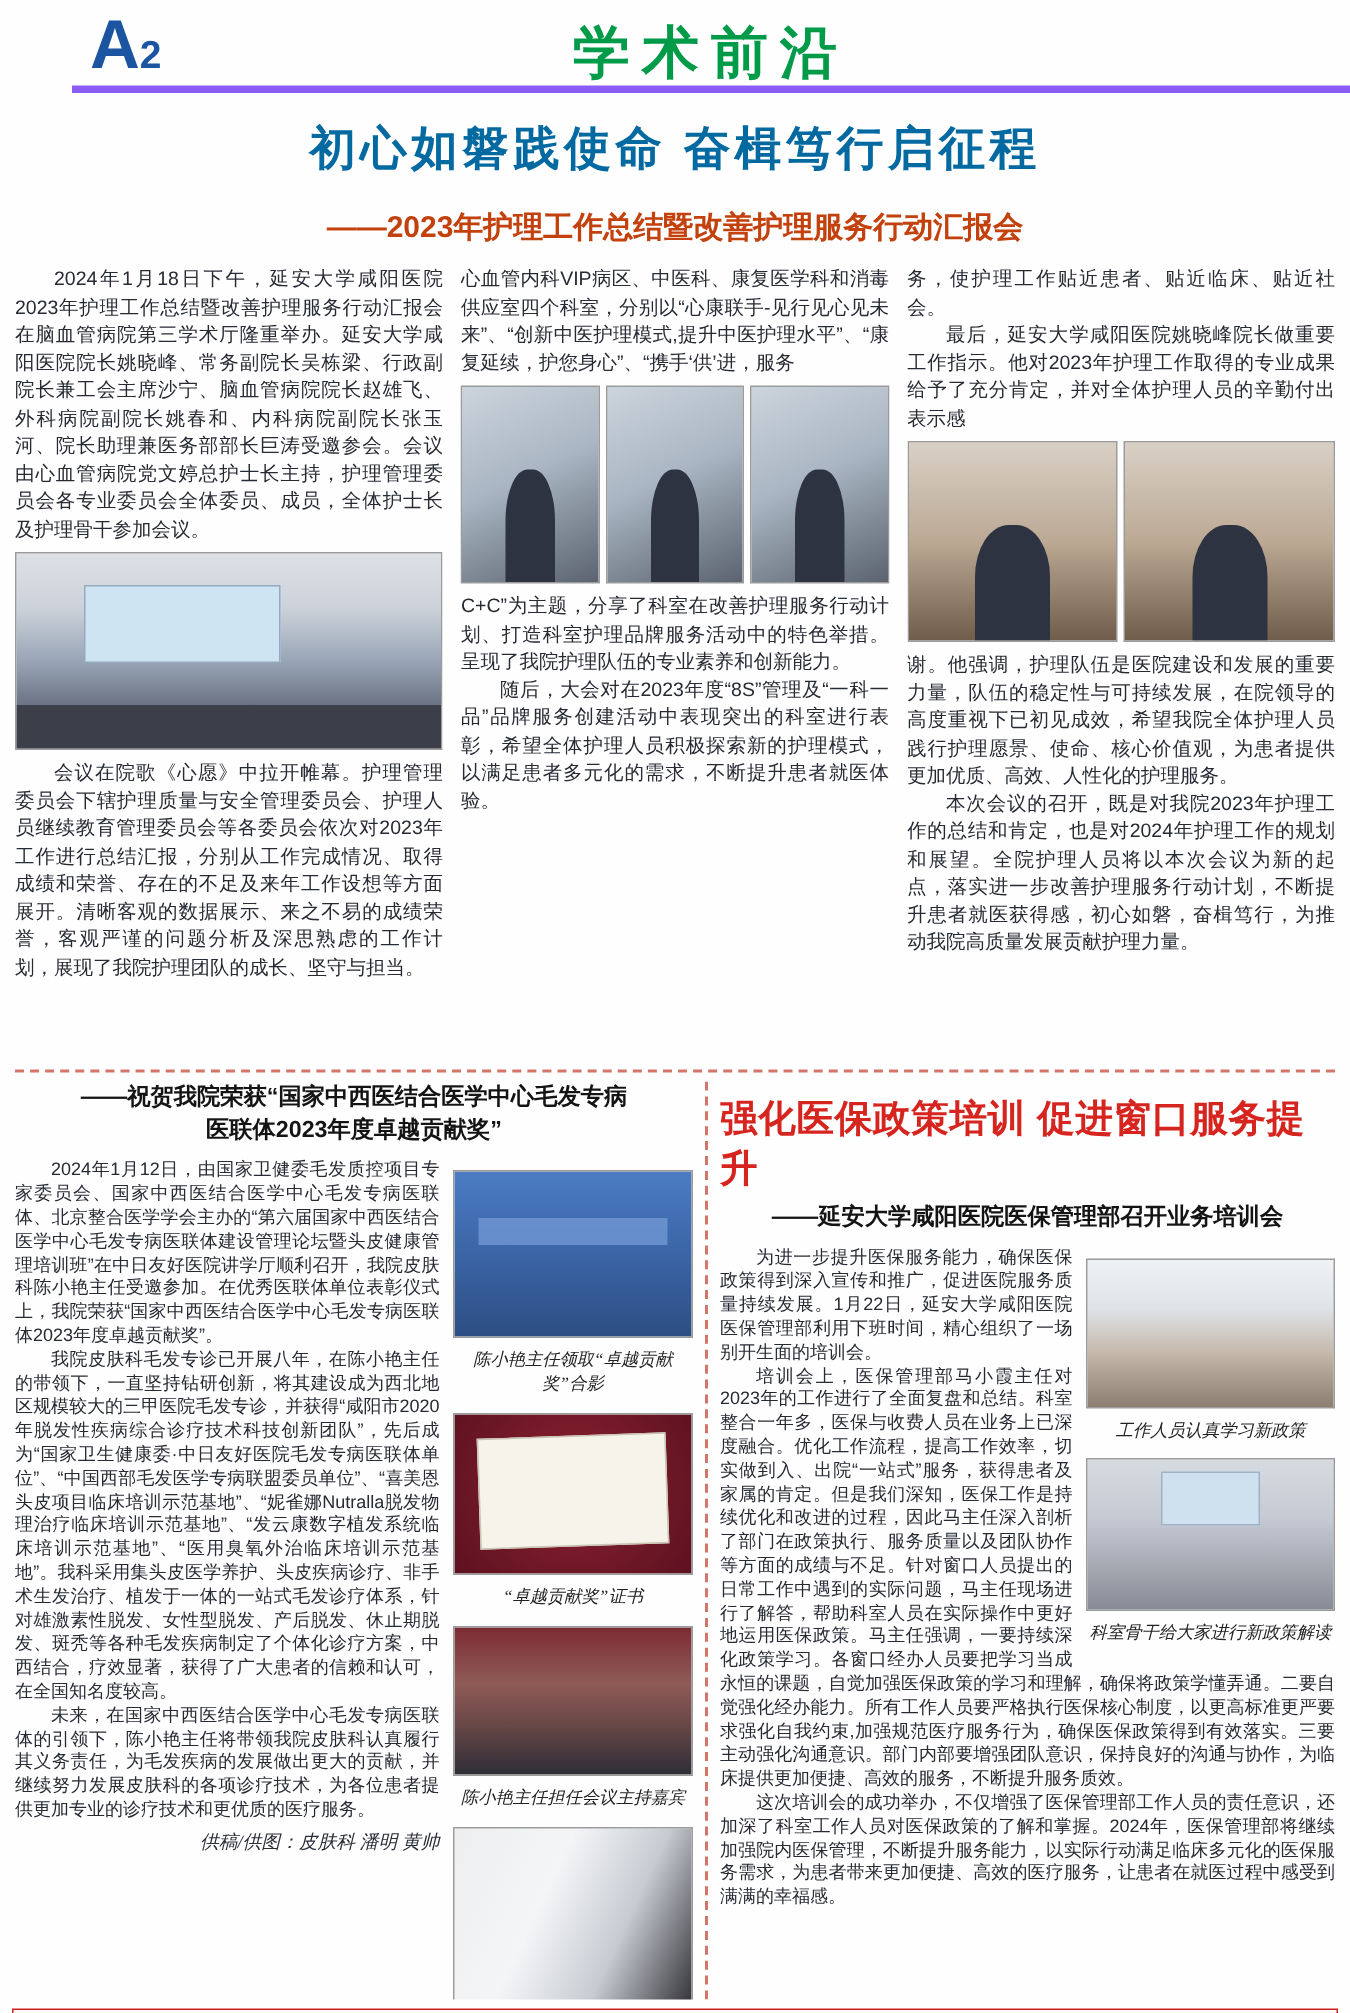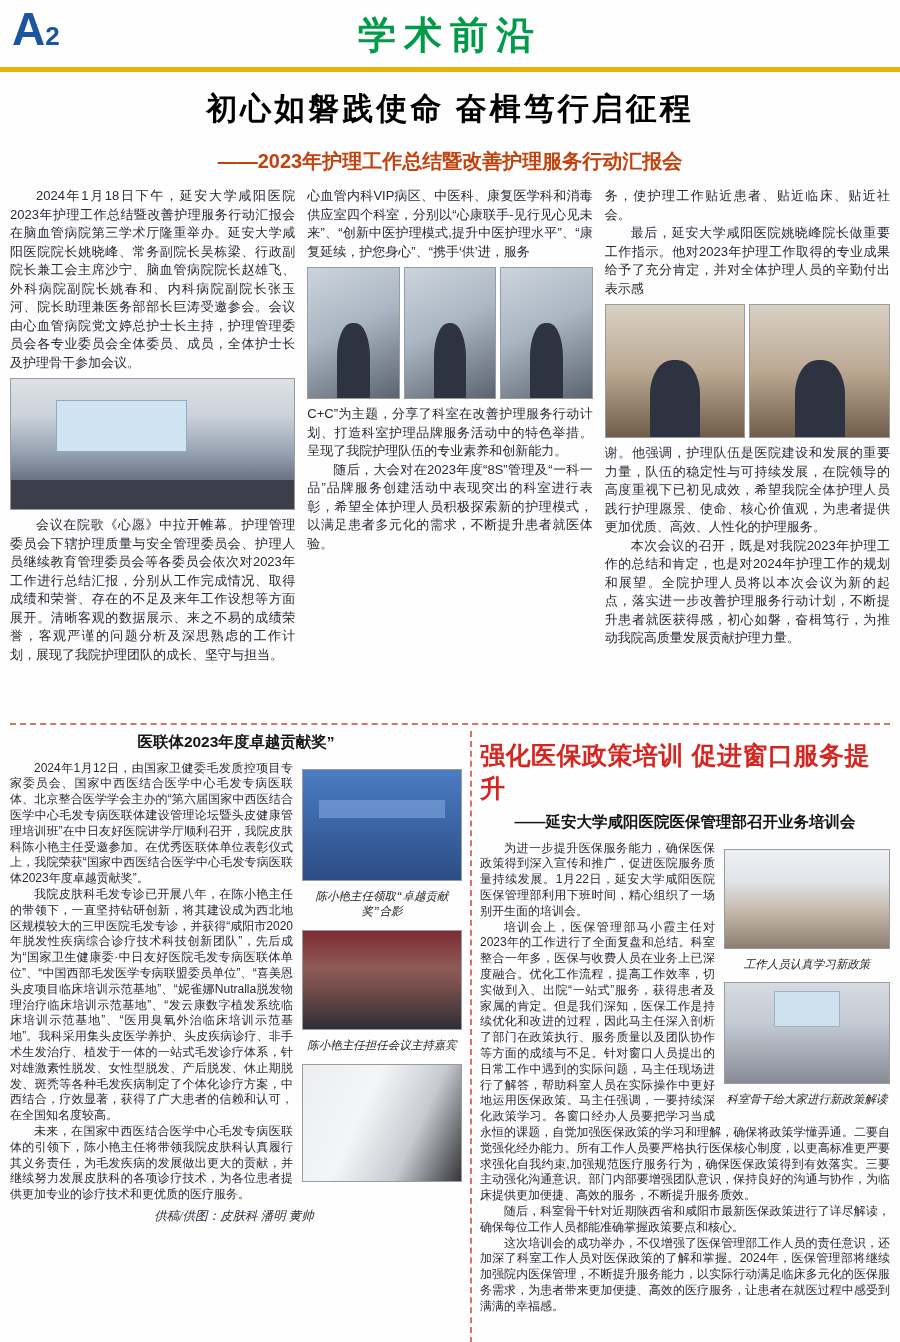--- a/index.html
+++ b/index.html
@@ -1,28 +1,28 @@
 <!DOCTYPE html>
 <html><head>
 <meta charset="utf-8">
 <style>
   * { box-sizing: border-box; margin: 0; padding: 0; }
   html,body { width:900px; background:#ffffff; }
   body { font-family:"Liberation Sans",sans-serif; color:#24262e; width:900px; height:1342px; overflow:hidden; }
   .page { width:900px; height:1342px; background:#fefefe; position:relative; }
 
   
-  header { position:relative; height:72px; border-bottom:5px solid #eab308; }
+  header { position:relative; height:62px; border-bottom:5px solid #8b5cf6;margin-left:48px; }
   .page-no { position:absolute; left:12px; top:6px; color:#1b55a2; font-weight:800; line-height:1; }
   .page-no .big { font-size:46px; }
   .page-no .small { font-size:26px; }
   .section-title { text-align:center; font-size:38px; font-weight:800; color:#009b48; letter-spacing:8px; padding-top:10px; }
 
   
-  .main-title { text-align:center; color:#000000; font-size:31px; font-weight:800; letter-spacing:3px; margin:16px 0 6px; }
+  .main-title { text-align:center; color:#0369a1; font-size:31px; font-weight:800; letter-spacing:3px; margin:16px 0 6px; }
   .main-sub { text-align:center; font-size:20px; font-weight:700; color:#c2410c; margin:18px 0 12px; }
   .columns { display:flex; gap:12px; padding:0 10px; height:528px; overflow:hidden; }
   .col { width:288px; font-size:13px; line-height:18.5px; text-align:justify; color:#262a33; overflow:hidden; }
   .col p { text-indent:2em; }
 
   .ph { width:100%; border:1px solid #9b9b9b; position:relative; overflow:hidden; margin:6px 0; }
   .photo-row { display:flex; gap:4px; margin:6px 0; }
   .photo-row .ph { margin:0; }
   .ph-hall { height:132px; background:linear-gradient(#dde1e6 0%,#ccd2da 28%,#99a5b6 55%,#6a7283 78%,#474b58 100%); }
   .ph-hall .screen { position:absolute; left:16%; top:16%; width:46%; height:40%; background:#cfe4f3; border:1px solid #93aabf; }
@@ -37,21 +37,21 @@
   .ph-table { height:100px; background:linear-gradient(#7c2c34 0%,#8f5b56 38%,#6f4a49 62%,#2e2e36 100%); }
   .ph-exam { height:118px; background:linear-gradient(115deg,#eceef0 0%,#f4f5f7 38%,#c7cbd1 68%,#35353b 100%); }
   .ph-meetred { height:92px; background:linear-gradient(#e5dbd1 0%,#d7cabc 48%,#998876 100%); }
   .ph-meetred .banner { position:absolute; left:27%; top:9%; width:46%; height:30%; background:#c22f27; }
   .ph-hall2 { height:100px; background:linear-gradient(#eff1f3 0%,#e0e4e9 32%,#c3b7a9 64%,#8c7e70 100%); }
   .ph-class { height:102px; background:linear-gradient(#d7dbe1 0%,#c4cad3 40%,#878b95 100%); }
   .ph-class .screen2 { position:absolute; left:30%; top:8%; width:40%; height:36%; background:#cfe0ef; border:1px solid #9fb2c4; }
 
   .byline { font-family:"Liberation Serif",serif; font-style:italic; font-size:12.5px; color:#2a2e38; margin-top:6px; }
   .byline.indent { text-indent:2em; text-align:justify; }
-  .byline.right { text-align:center; text-indent:0; padding-right:4px; }
+  .byline.right { text-align:right; text-indent:0; padding-right:4px; }
 
   .hdash { border:none; border-top:2px dashed #d4756a; margin:8px 10px 6px; }
 
   
   .bottom { display:flex; padding:0 10px; height:612px; overflow:hidden; }
   .art-left { width:452px; overflow:hidden; }
   .vsep { border-left:2px dashed #d4756a; margin:0 8px; }
   .art-right { flex:1; overflow:hidden; }
   .art-left h1 { color:#1e88c7; font-size:30px; font-weight:800; text-align:center; letter-spacing:3px; margin:6px 0 6px; }
   .art-right h1 { color:#d6251f; font-size:25px; font-weight:800; text-align:left; letter-spacing:0.5px; margin:8px 0 6px; }
@@ -130,29 +130,36 @@
 
     </div>
   </section>
 
   <hr class="hdash">
 
   <section class="bottom">
 
     <article class="art-left">
       <div class="sub2">
+        <div>——祝贺我院荣获“国家中西医结合医学中心毛发专病</div>
         <div>医联体2023年度卓越贡献奖”</div>
       </div>
       <div class="flow">
         <aside class="photocol">
           <figure>
             <div class="ph ph-stage">
                 <div class="band"></div>
               </div>
             <figcaption>陈小艳主任领取“卓越贡献奖”合影</figcaption>
+          </figure>
+          <figure>
+            <div class="ph ph-cert">
+                <div class="cert"></div>
+              </div>
+            <figcaption>“卓越贡献奖”证书</figcaption>
           </figure>
           <figure>
             <div class="ph ph-table"></div>
             <figcaption>陈小艳主任担任会议主持嘉宾</figcaption>
           </figure>
           <figure>
             <div class="ph ph-exam"></div>
 
           </figure>
         </aside>
@@ -176,21 +183,20 @@
           </figure>
           <figure>
             <div class="ph ph-class">
                 <div class="screen2"></div>
               </div>
             <figcaption>科室骨干给大家进行新政策解读</figcaption>
           </figure>
         </aside>
         <p>为进一步提升医保服务能力，确保医保政策得到深入宣传和推广，促进医院服务质量持续发展。1月22日，延安大学咸阳医院医保管理部利用下班时间，精心组织了一场别开生面的培训会。</p>
         <p>培训会上，医保管理部马小霞主任对2023年的工作进行了全面复盘和总结。科室整合一年多，医保与收费人员在业务上已深度融合。优化工作流程，提高工作效率，切实做到入、出院“一站式”服务，获得患者及家属的肯定。但是我们深知，医保工作是持续优化和改进的过程，因此马主任深入剖析了部门在政策执行、服务质量以及团队协作等方面的成绩与不足。针对窗口人员提出的日常工作中遇到的实际问题，马主任现场进行了解答，帮助科室人员在实际操作中更好地运用医保政策。马主任强调，一要持续深化政策学习。各窗口经办人员要把学习当成永恒的课题，自觉加强医保政策的学习和理解，确保将政策学懂弄通。二要自觉强化经办能力。所有工作人员要严格执行医保核心制度，以更高标准更严要求强化自我约束,加强规范医疗服务行为，确保医保政策得到有效落实。三要主动强化沟通意识。部门内部要增强团队意识，保持良好的沟通与协作，为临床提供更加便捷、高效的服务，不断提升服务质效。</p>
-        <p>随后，科室骨干针对近期陕西省和咸阳市最新医保政策进行了详尽解读，确保每位工作人员都能准确掌握政策要点和核心。</p>
         <p>这次培训会的成功举办，不仅增强了医保管理部工作人员的责任意识，还加深了科室工作人员对医保政策的了解和掌握。2024年，医保管理部将继续加强院内医保管理，不断提升服务能力，以实际行动满足临床多元化的医保服务需求，为患者带来更加便捷、高效的医疗服务，让患者在就医过程中感受到满满的幸福感。</p>
 
       </div>
     </article>
 
   </section>
 
   <footer>
     <span class="f-en">XIANYANG</span>
     <span class="f-en">Hospital</span>

